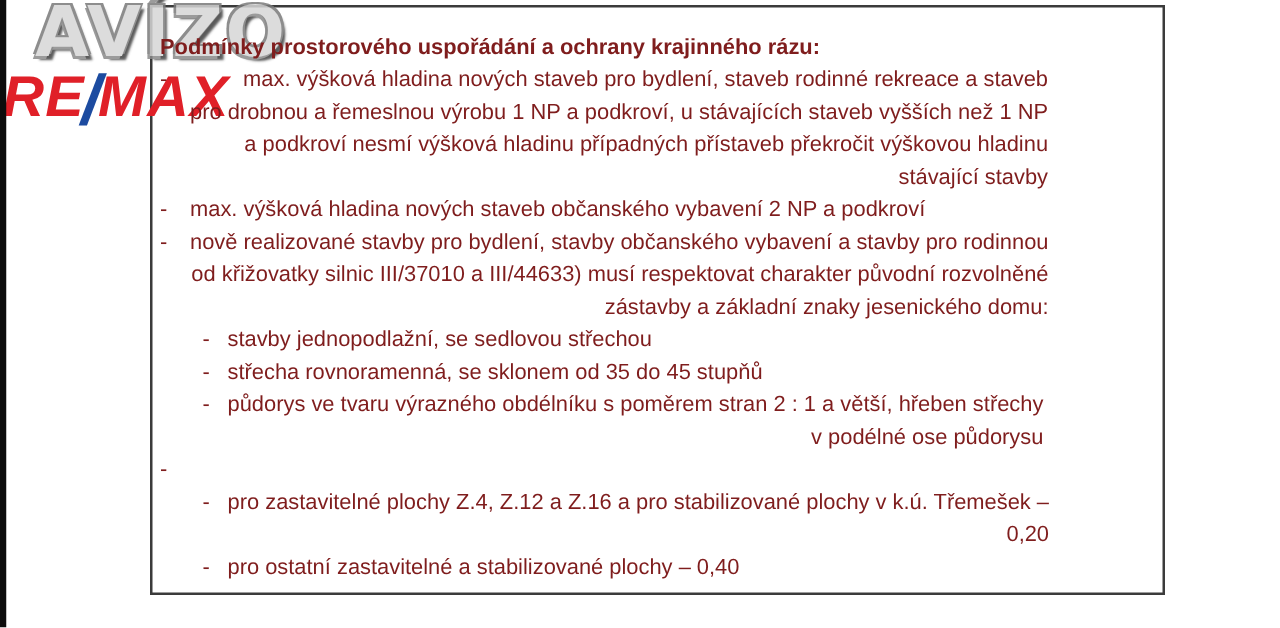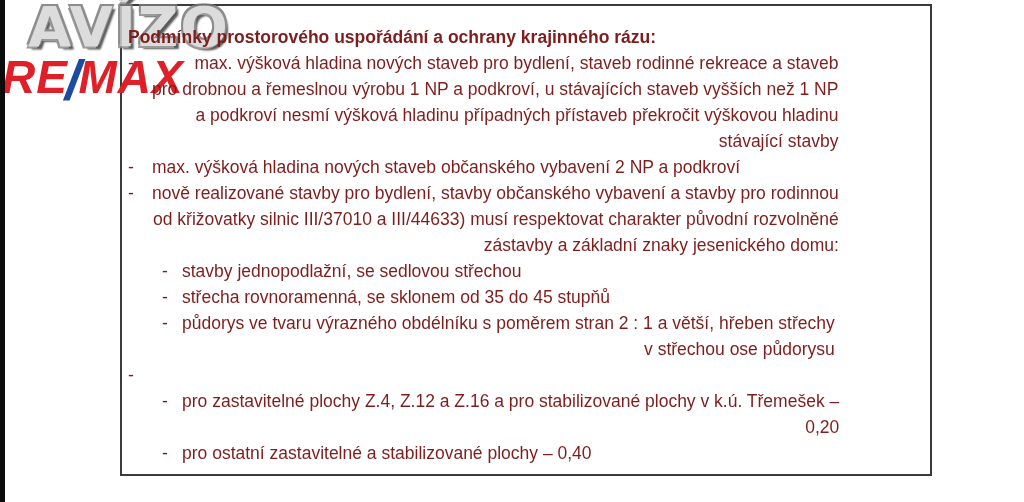--- a/index.html
+++ b/index.html
@@ -151,21 +151,21 @@
       <span class="dash">-</span>
       <div class="txt">
         <div class="ln">střecha rovnoramenná, se sklonem od 35 do 45 stupňů</div>
       </div>
     </div>
 
     <div class="row l2">
       <span class="dash">-</span>
       <div class="txt">
         <div class="ln">půdorys ve tvaru výrazného obdélníku s poměrem stran 2 : 1 a větší, hřeben střechy</div>
-        <div class="ln">v střechou ose půdorysu</div>
+        <div class="ln">v podélné ose půdorysu</div>
       </div>
     </div>
 
     <div class="row l1">
       <span class="dash">-</span>
     </div>
 
     <div class="row l2">
       <span class="dash">-</span>
       <div class="txt">

